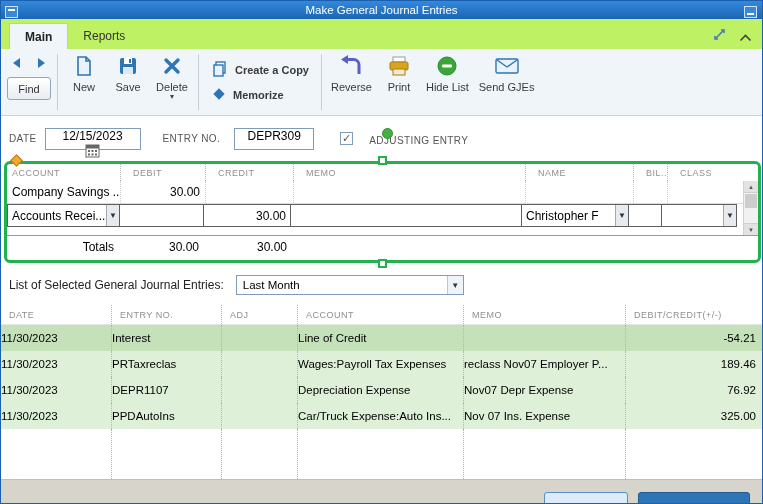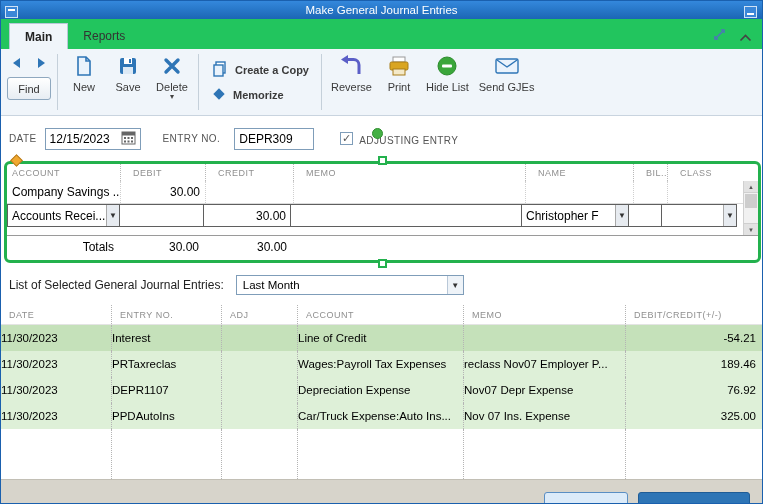--- a/index.html
+++ b/index.html
@@ -6,21 +6,21 @@
   body{font-family:"Liberation Sans",sans-serif;background:#fff;}
   .window{position:relative;width:763px;height:504px;background:#fff;overflow:hidden;border:1px solid #1a60ae;}
 
   
   .titlebar{height:18px;background:linear-gradient(#3488dc,#1b66b4);display:flex;align-items:center;justify-content:center;position:relative;}
   .titlebar .title{color:#fff;font-size:11.5px;}
   .tb-ico{position:absolute;top:3px;width:13px;height:12px;display:block;}
   .tb-ico.left{left:4px;}  .tb-ico.right{right:5px;}
 
   
-  .tabbar{height:30px;background:#22c55e;display:flex;align-items:flex-end;padding-left:8px;position:relative;}
+  .tabbar{height:30px;background:#bef264;display:flex;align-items:flex-end;padding-left:8px;position:relative;}
   .tab{height:26px;display:flex;align-items:center;padding:0 15px;font-size:12px;color:#333;}
   .tab.active{background:#f0f5fa;border:1px solid #b8c8d8;border-bottom:none;font-weight:bold;color:#222;}
   .tabbar-icons{position:absolute;right:10px;top:8px;display:flex;gap:12px;align-items:center;}
 
   
   .toolbar{height:67px;background:#f0f5fa;display:flex;align-items:stretch;border-bottom:1px solid #c9d4df;padding-left:4px;}
   .tsep{width:1px;background:#c5d0da;margin:5px 4px;}
   .tbtn{display:flex;flex-direction:column;align-items:center;padding:5px 5px 2px;font-size:11px;color:#3a3a3a;min-width:44px;cursor:default;}
   .tbtn .ic{height:24px;display:flex;align-items:center;justify-content:center;}
   .tbtn .lbl{margin-top:3px;text-align:center;line-height:1.15;}
@@ -28,27 +28,27 @@
   .find-group{display:flex;flex-direction:column;align-items:center;padding:4px 2px;}
   .nav-arrows{display:flex;gap:8px;height:20px;align-items:center;}
   .nav-btn{width:16px;height:14px;display:flex;align-items:center;justify-content:center;}
   .find-btn{margin-top:4px;width:44px;height:23px;border:1px solid #8fa8bf;border-radius:3px;background:linear-gradient(#ffffff,#e7edf3);font-size:11px;color:#333;display:flex;align-items:center;justify-content:center;}
   .copy-group{display:flex;flex-direction:column;justify-content:center;padding:2px 4px;}
   .copy-row{display:flex;align-items:center;gap:6px;height:25px;font-size:11px;color:#3a3a3a;padding:0 4px;font-weight:bold;}
 
   
   .formrow{height:45px;display:flex;align-items:center;background:#fff;padding-left:8px;}
   .flabel{font-size:10px;color:#555;letter-spacing:.4px;}
-  .field{height:22px;background:#fff;border:1px solid #7f9db9;display:flex;align-items:center;font-size:12px;color:#000;padding:0 4px;}
+  .field{height:22px;background:#fff;border:1px solid #7f9db9;display:flex;align-items:center;font-size:12px;color:#000;padding:0 4px;flex-direction:column;}
   .date-field{width:96px;margin-left:8px;justify-content:space-between;}
   .entry-label{margin-left:22px;}
   .entry-field{width:80px;margin-left:14px;}
   .checkbox{width:13px;height:13px;border:1px solid #7f9db9;background:#fff;margin-left:26px;display:flex;align-items:center;justify-content:center;}
   .checkbox .chk{font-size:11px;color:#555;line-height:11px;margin-top:-1px;}
-  .adj-wrap{position:relative;margin-left:6px;display:inline-block;text-align:center;}
+  .adj-wrap{position:relative;margin-left:16px;display:inline-block;text-align:center;}
   .adj-dot{position:absolute;left:13px;top:-2px;width:11px;height:11px;border-radius:50%;background:#44b044;border:1px solid #2f8f2f;}
 
   
   .green-box{position:relative;margin-left:3px;width:757px;height:102px;border:3px solid #23b14d;border-radius:6px;background:#fff;}
   .handle{position:absolute;width:9px;height:9px;background:#fff;border:2px solid #23b14d;z-index:5;}
   .handle.top{left:calc(50% - 5px);top:-8px;}
   .handle.bottom{left:calc(50% - 5px);bottom:-8px;}
   .diamond{position:absolute;left:5px;top:-8px;width:9px;height:9px;background:#f0a830;border:1px solid #b57a1f;transform:rotate(45deg);z-index:6;}
   .jheader{display:flex;height:17px;}
   .jhcell{display:flex;align-items:center;font-size:9px;color:#8f8f8f;letter-spacing:.5px;border-left:1px dotted #b8b8b8;padding-left:12px;overflow:hidden;white-space:nowrap;}

